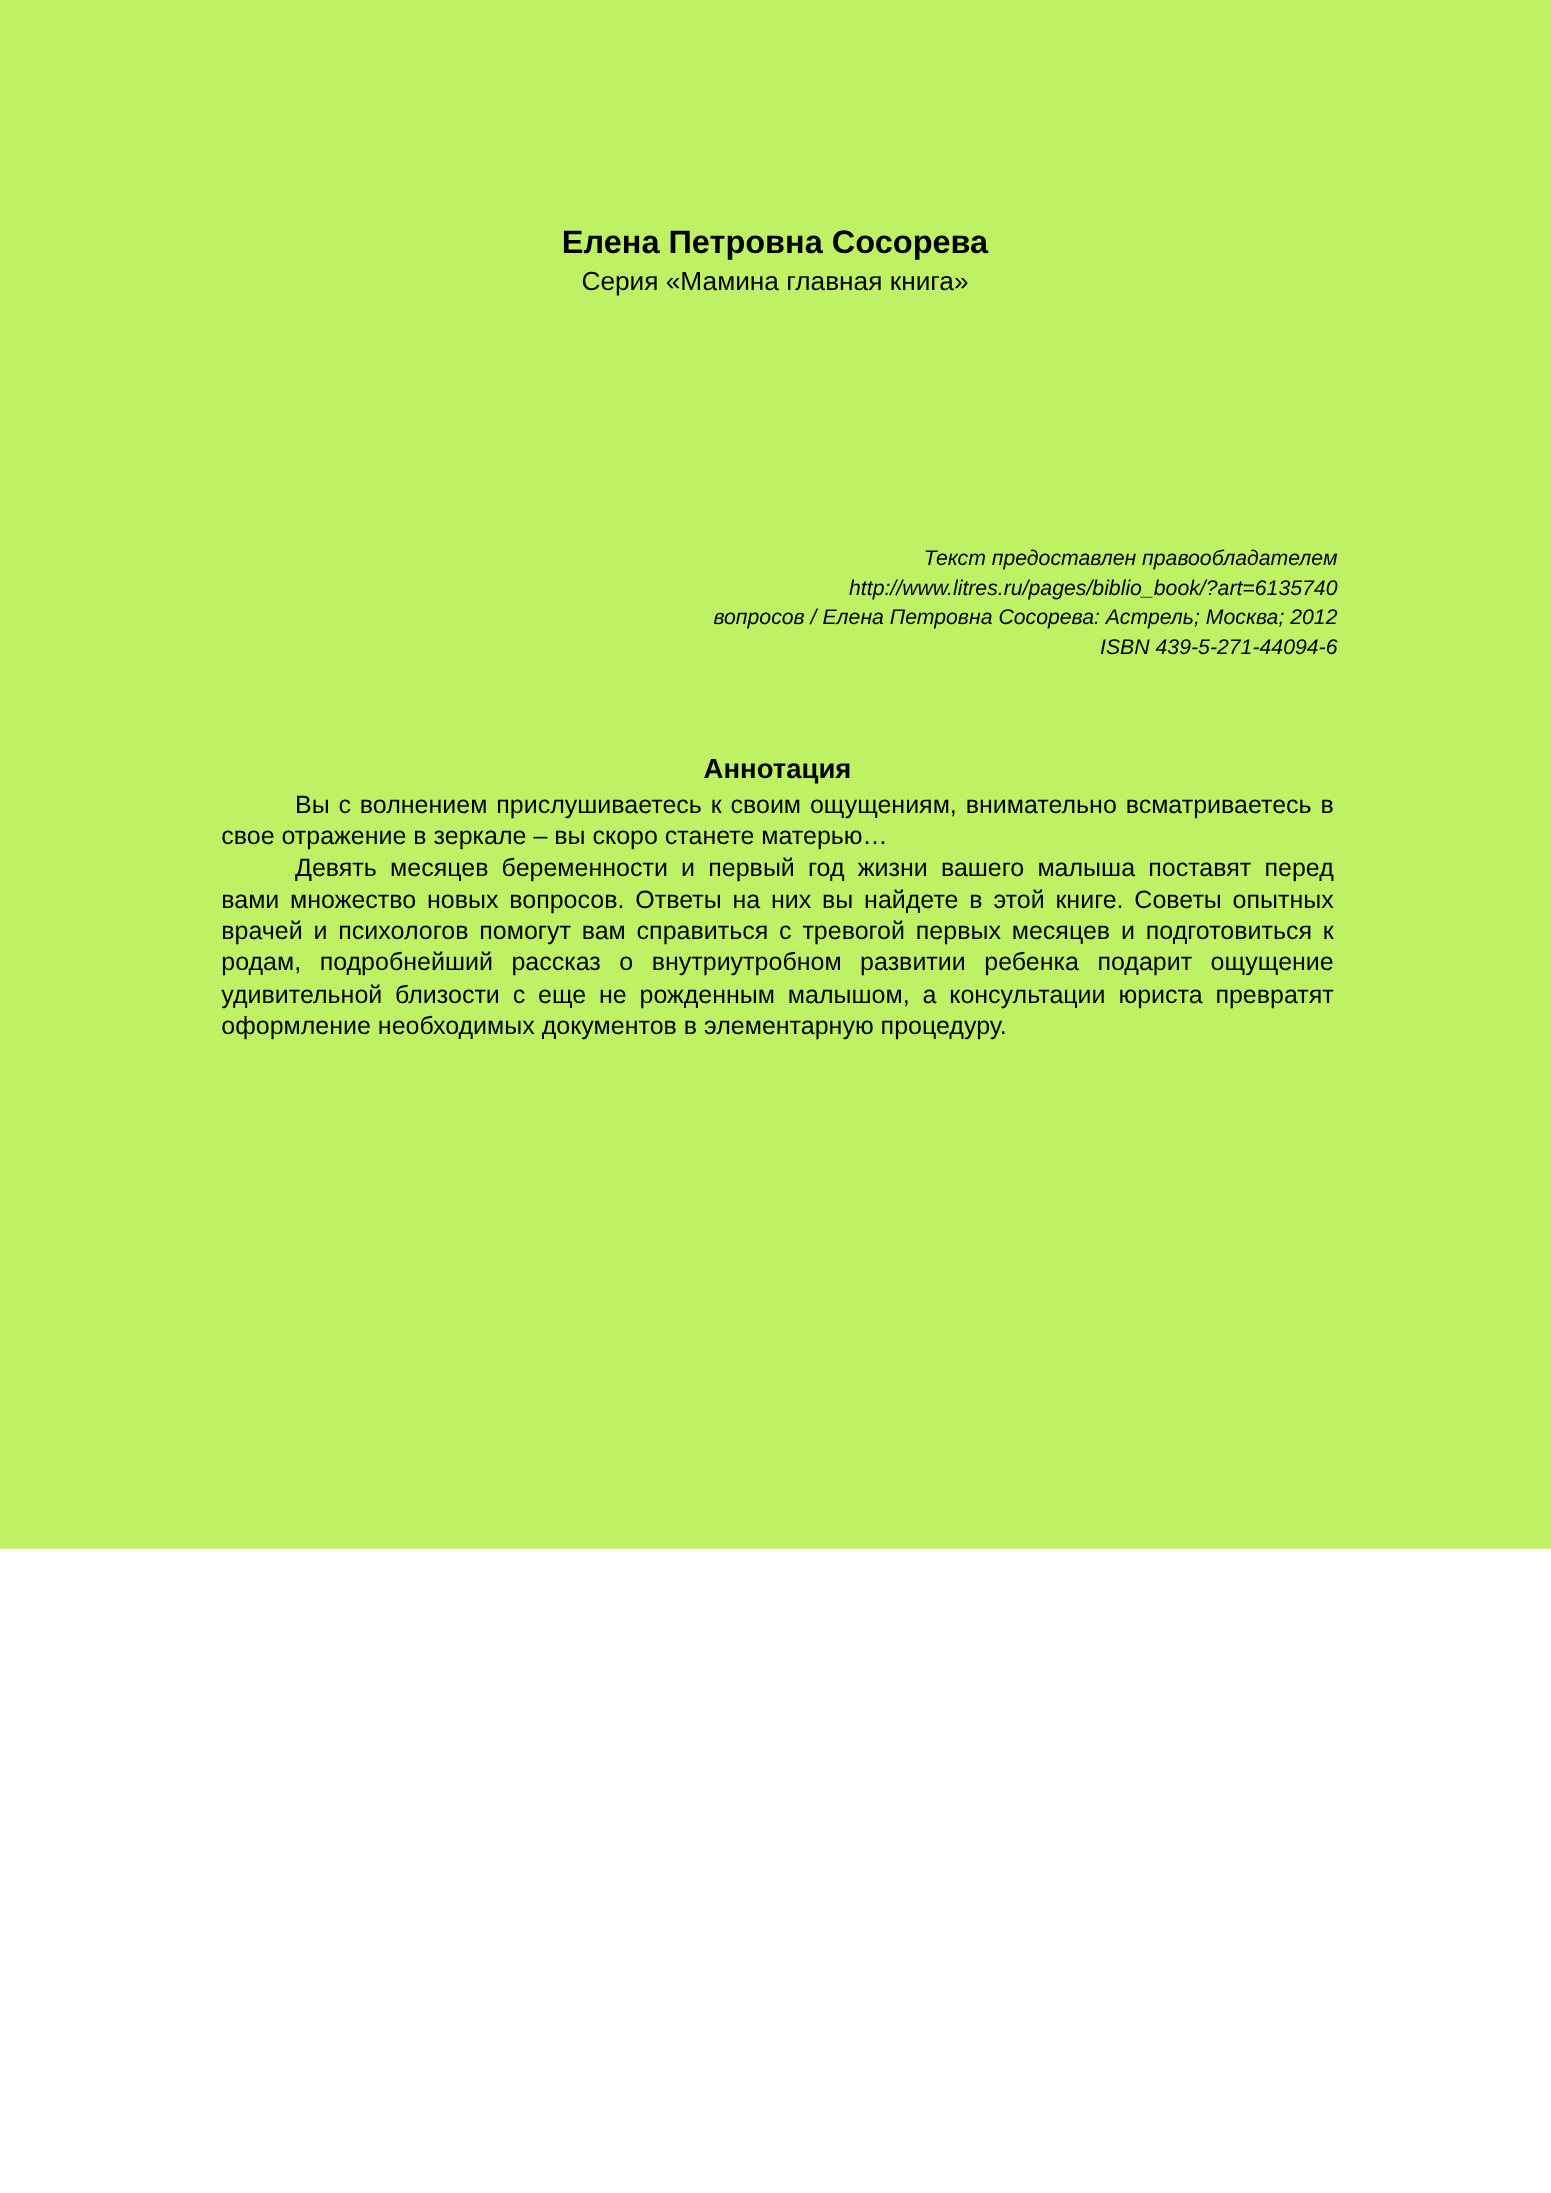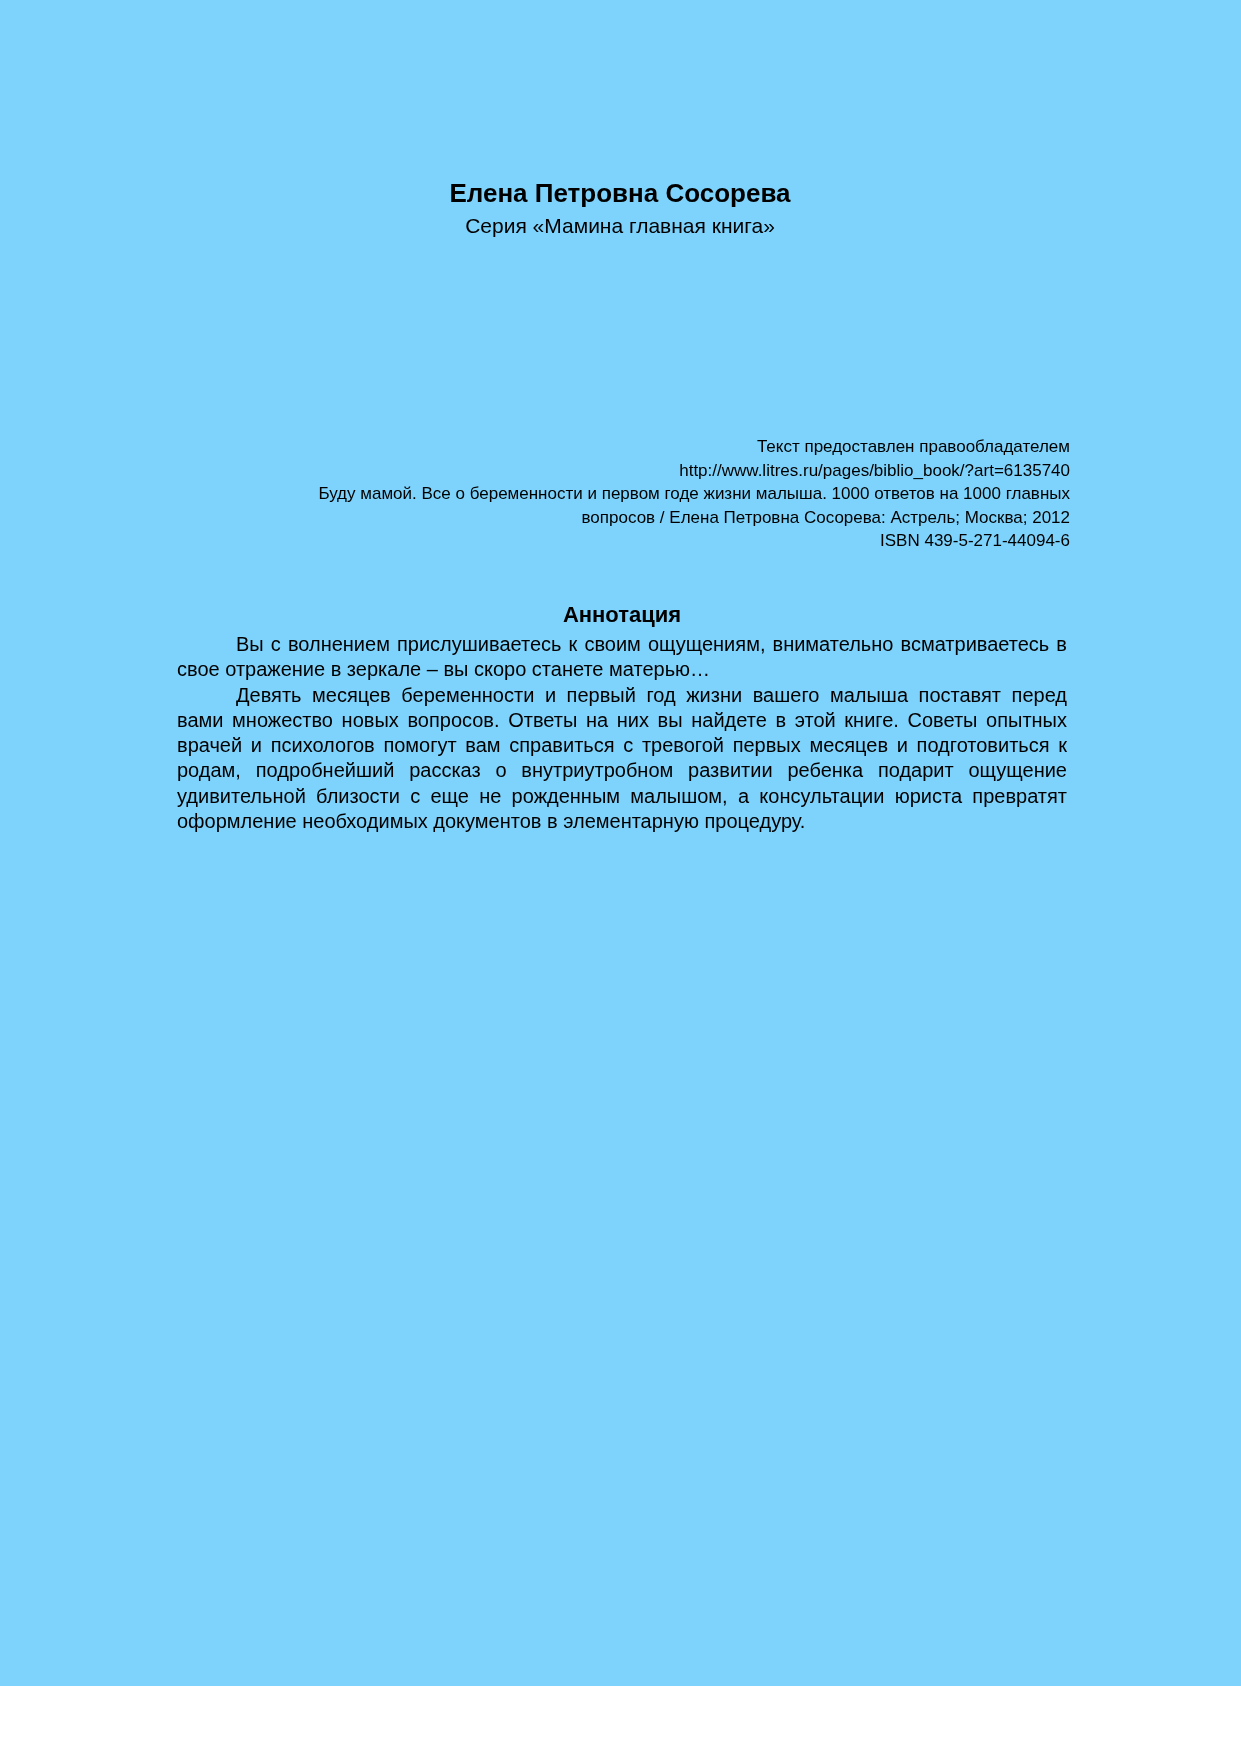--- a/index.html
+++ b/index.html
@@ -13,22 +13,22 @@
       position: relative;
       overflow: hidden;
       font-family: "Liberation Sans", "DejaVu Sans", sans-serif;
       color: #000000;
     }
     .page {
       position: absolute;
       left: 0;
       top: 0;
       width: 1241px;
-      height: 1686px;
-      background: #7dd3fc;
+      height: 1239px;
+      background: #bef264;
     }
     .title-block {
       position: absolute;
       left: 170px;
       width: 900px;
       top: 176px;
       text-align: center;
     }
     .author {
       font-size: 26px;
@@ -50,20 +50,21 @@
       line-height: 40px;
       margin: 0;
       margin-top: -4px;
     }
     .meta-block {
       position: absolute;
       left: 170px;
       width: 900px;
       top: 435px;
       text-align: right;
+      font-style: italic;
       font-size: 17px;
       line-height: 23.5px;
     }
     .meta-block div { margin: 0; }
     .annotation {
       position: absolute;
       left: 177px;
       width: 890px;
       top: 600px;
     }
@@ -88,21 +89,20 @@
 <div class="page">
 
   <div class="title-block">
     <h2 class="author">Елена Петровна Сосорева</h2>
     <div class="series">Серия «Мамина главная книга»</div>
   </div>
 
   <div class="meta-block">
     <div>Текст предоставлен правообладателем</div>
     <div>http://www.litres.ru/pages/biblio_book/?art=6135740</div>
-    <div>Буду мамой. Все о беременности и первом годе жизни малыша. 1000 ответов на 1000 главных</div>
     <div>вопросов / Елена Петровна Сосорева: Астрель; Москва; 2012</div>
     <div>ISBN 439-5-271-44094-6</div>
   </div>
 
   <div class="annotation">
     <div class="annotation-heading">Аннотация</div>
     <p>Вы с волнением прислушиваетесь к своим ощущениям, внимательно всматриваетесь в свое отражение в зеркале – вы скоро станете матерью…</p>
     <p>Девять месяцев беременности и первый год жизни вашего малыша поставят перед вами множество новых вопросов. Ответы на них вы найдете в этой книге. Советы опытных врачей и психологов помогут вам справиться с тревогой первых месяцев и подготовиться к родам, подробнейший рассказ о внутриутробном развитии ребенка подарит ощущение удивительной близости с еще не рожденным малышом, а консультации юриста превратят оформление необходимых документов в элементарную процедуру.</p>
   </div>
 

